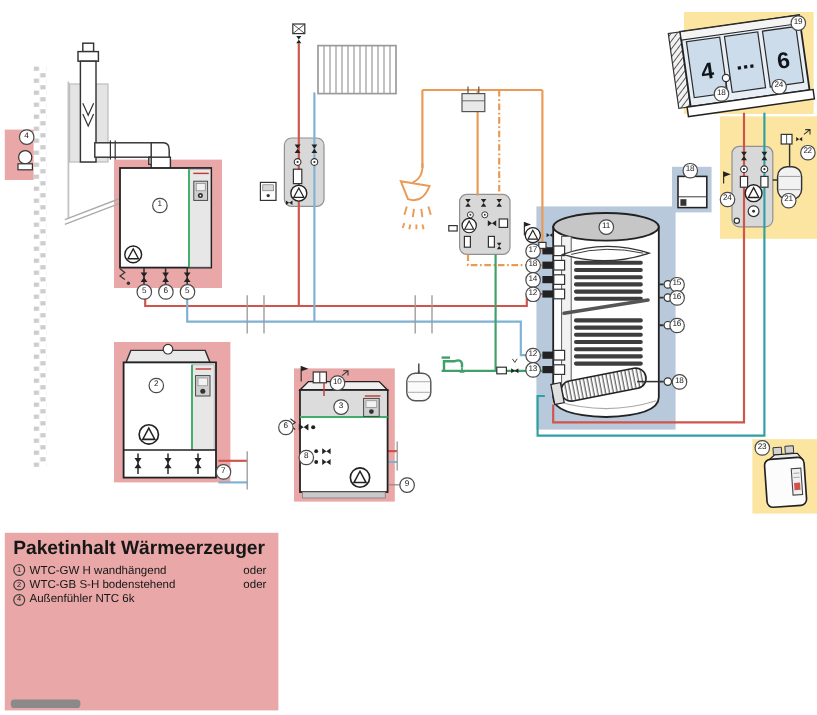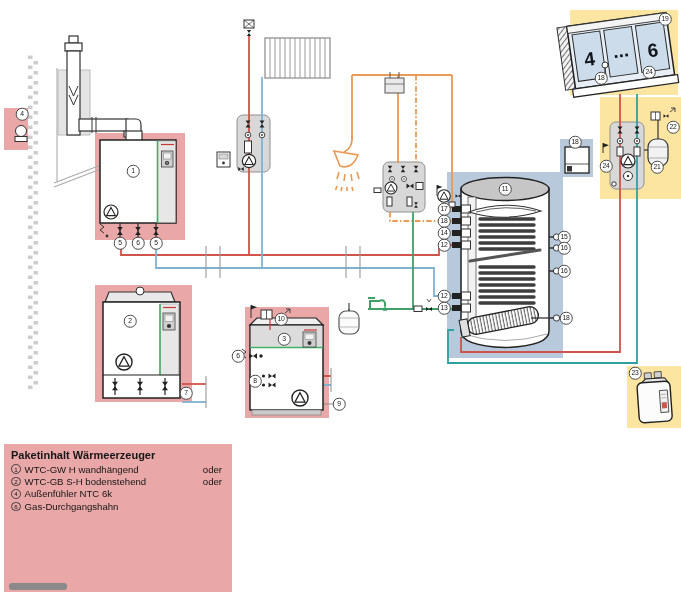--- a/index.html
+++ b/index.html
@@ -21,21 +21,21 @@
 .mod{fill:#d8d8d8;stroke:#909090;stroke-width:1}
 .coil{stroke:#3e3e3e;stroke-width:3.4;stroke-linecap:round;fill:none}
 .sh{stroke:var(--pipe_orange);fill:none;stroke-width:1.6}
 .gr{stroke:var(--pipe_green);fill:none}
 .txtnum{font-family:"Liberation Sans",sans-serif;font-weight:bold;font-size:19px;fill:#10151c}
 .callout{position:absolute;width:12.5px;height:12.5px;border:1px solid #4a4a4a;border-radius:50%;
   background:#fff;color:#1a1a1a;font-size:6.8px;line-height:1;display:flex;align-items:center;
   justify-content:center;transform:translate(-50%,-50%);letter-spacing:-0.3px;box-sizing:border-box}
 .legend{position:absolute;left:4px;top:444px;width:228px;height:148px;background:var(--pink_bg);
   box-sizing:border-box;padding:5px 7px;color:#161616}
-.legend-title{font-size:11px;font-weight:bold;margin-bottom:2px}
+.legend-title{font-size:16px;font-weight:bold;margin-bottom:2px}
 .legend-items{margin:0;padding:0;list-style:none}
 .legend-items li{display:flex;align-items:center;gap:4px;font-size:9.6px;height:12.4px}
 .cnum{flex:none;width:9.6px;height:9.6px;border:0.9px solid #3d3d3d;border-radius:50%;
   font-size:6.2px;display:flex;align-items:center;justify-content:center;box-sizing:border-box;letter-spacing:-0.3px}
 .oder{margin-left:auto;padding-right:3px}
 .endbar{position:absolute;left:9px;top:583px;width:58px;height:7px;background:#8a8a8a;border-radius:3px}
 </style>
 </head>
 <body>
 
@@ -377,24 +377,20 @@
           <span class="oder">oder</span>
         </li>
         <li>
           <span class="cnum">2</span>
           <span>WTC-GB S-H bodenstehend</span>
           <span class="oder">oder</span>
         </li>
         <li>
           <span class="cnum">4</span>
           <span>Außenfühler NTC 6k</span>
-        </li>
-        <li>
-          <span class="cnum">6</span>
-          <span>Gas-Durchgangshahn</span>
         </li>
       </ul>
 </div>
 <div class="endbar"></div>
 <div class="callout" style="left: 22px; top: 114px;">4</div>
     <div class="callout" style="left: 133px; top: 171px;">1</div>
     <div class="callout" style="left: 120px; top: 243px;">5</div>
     <div class="callout" style="left: 138px; top: 243px;">6</div>
     <div class="callout" style="left: 156px; top: 243px;">5</div>
     <div class="callout" style="left: 130px; top: 321px;">2</div>

